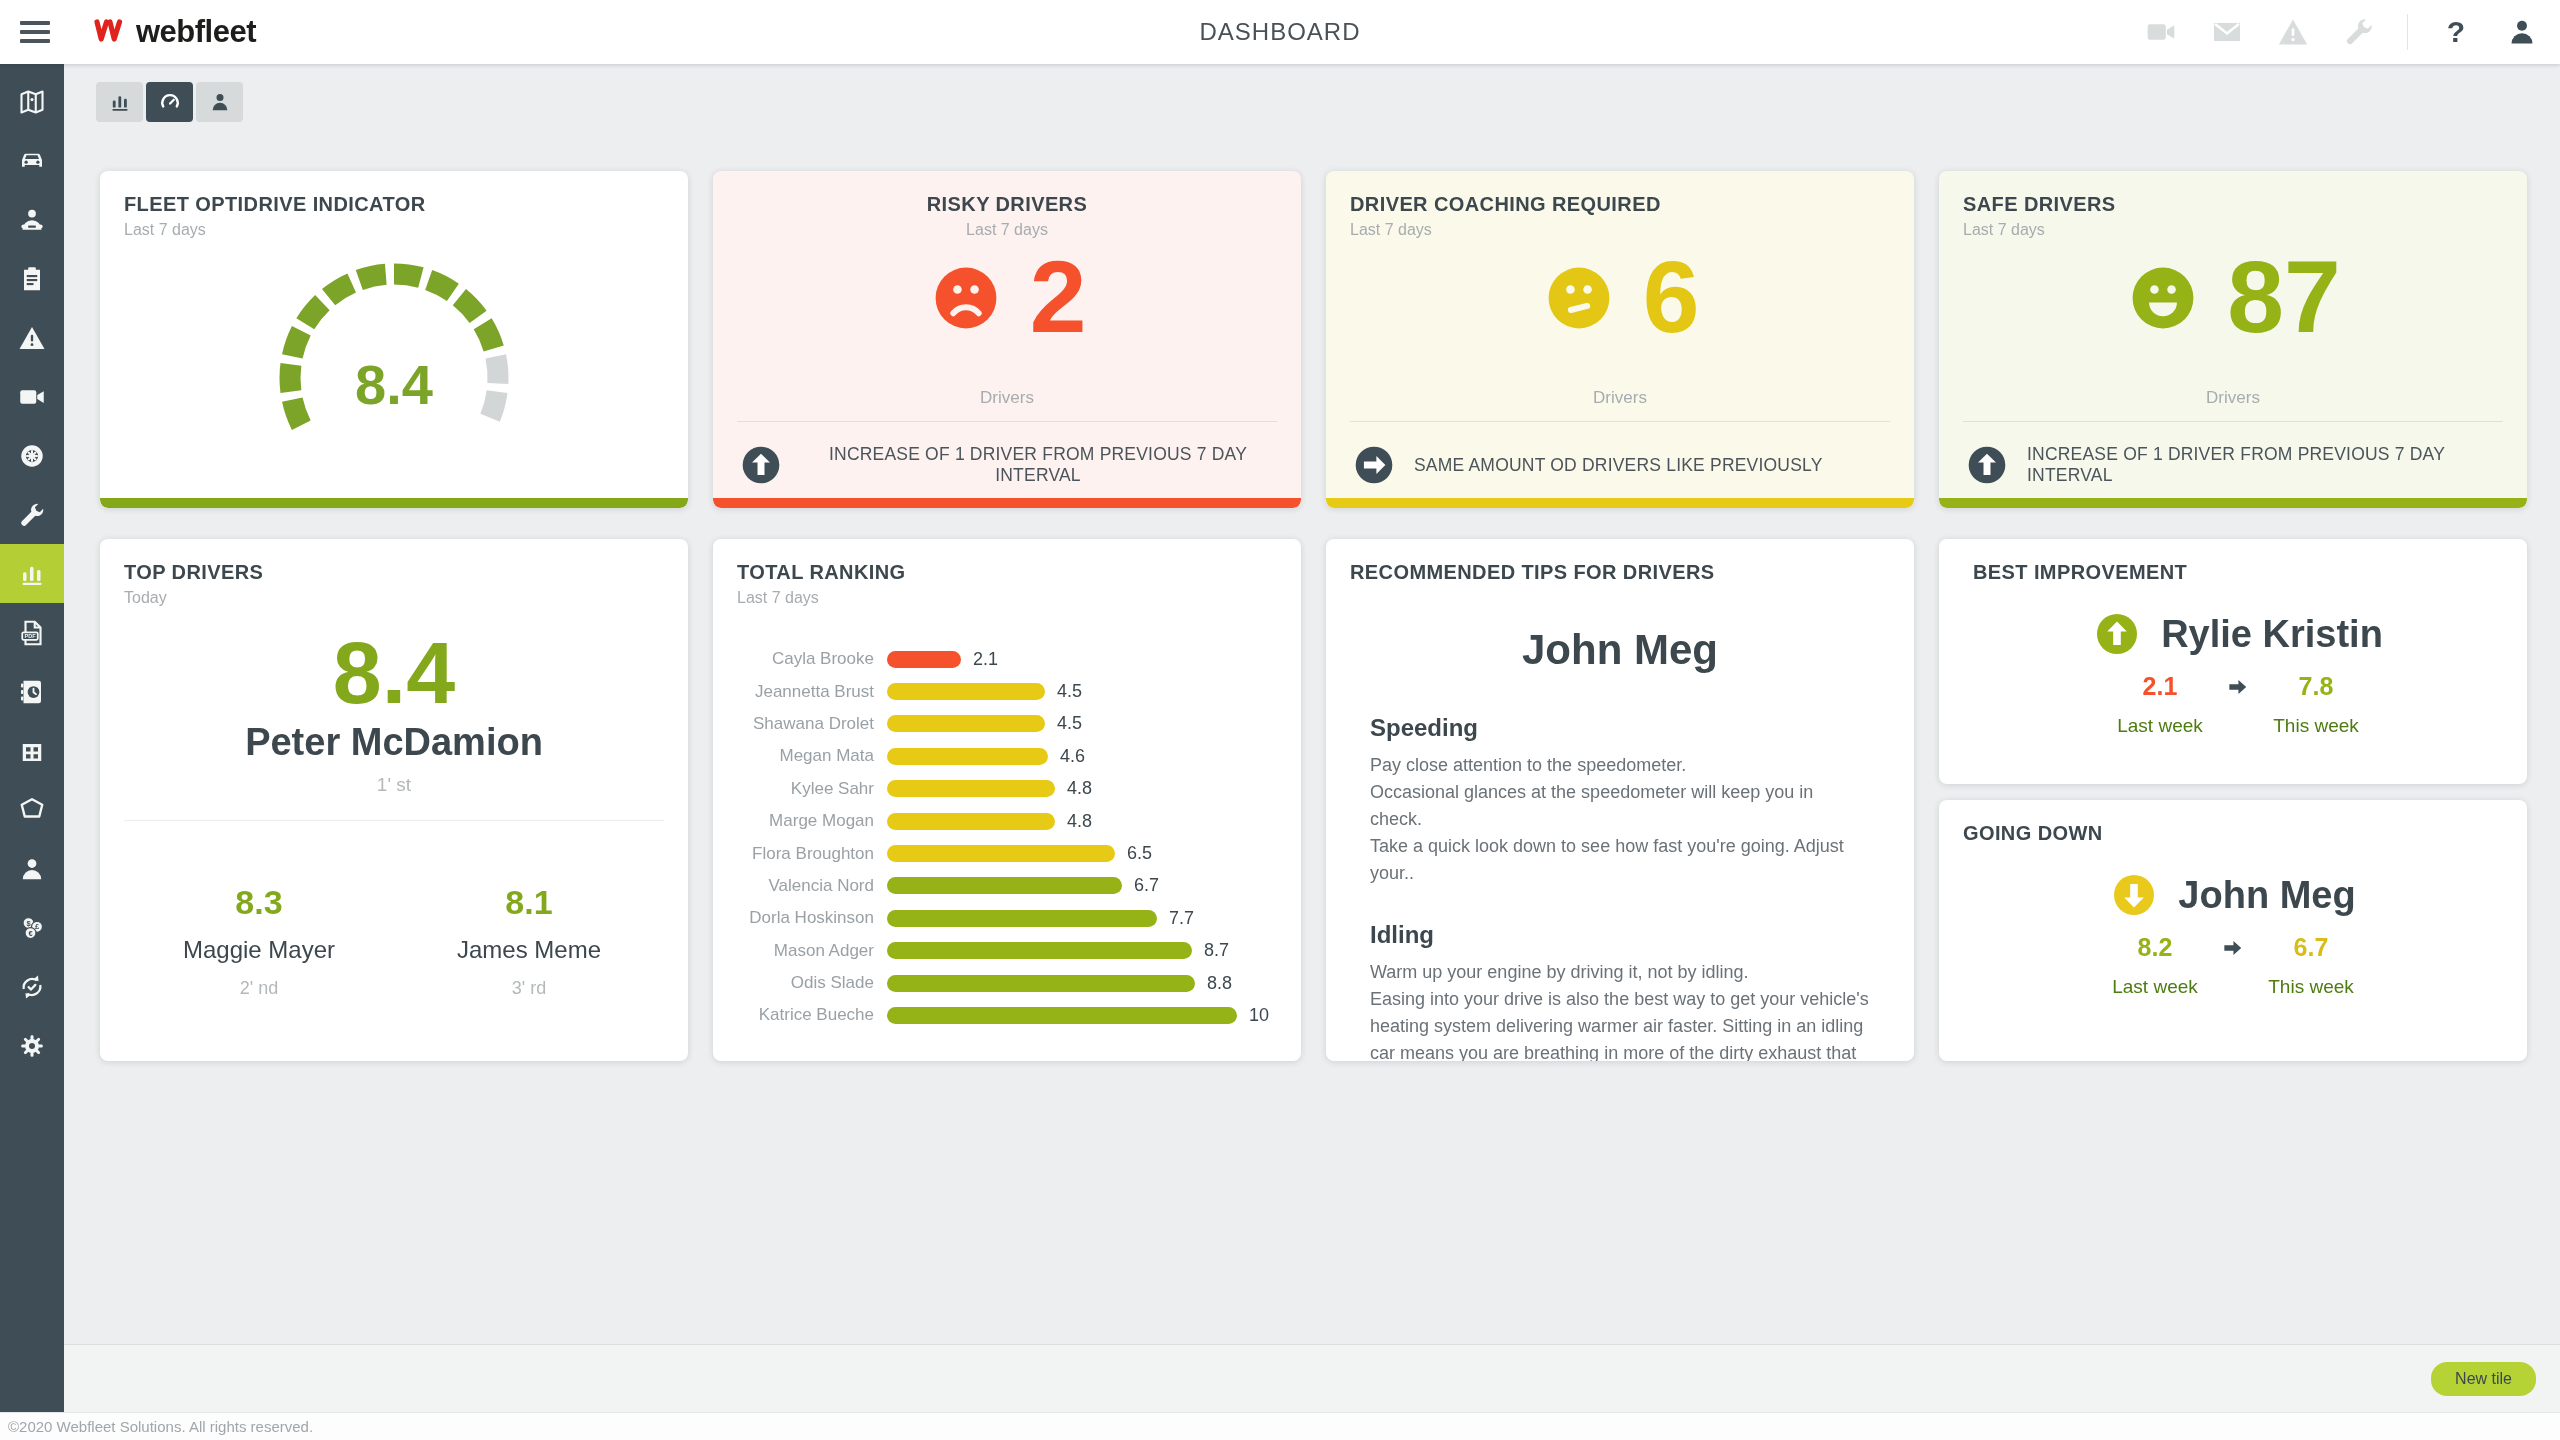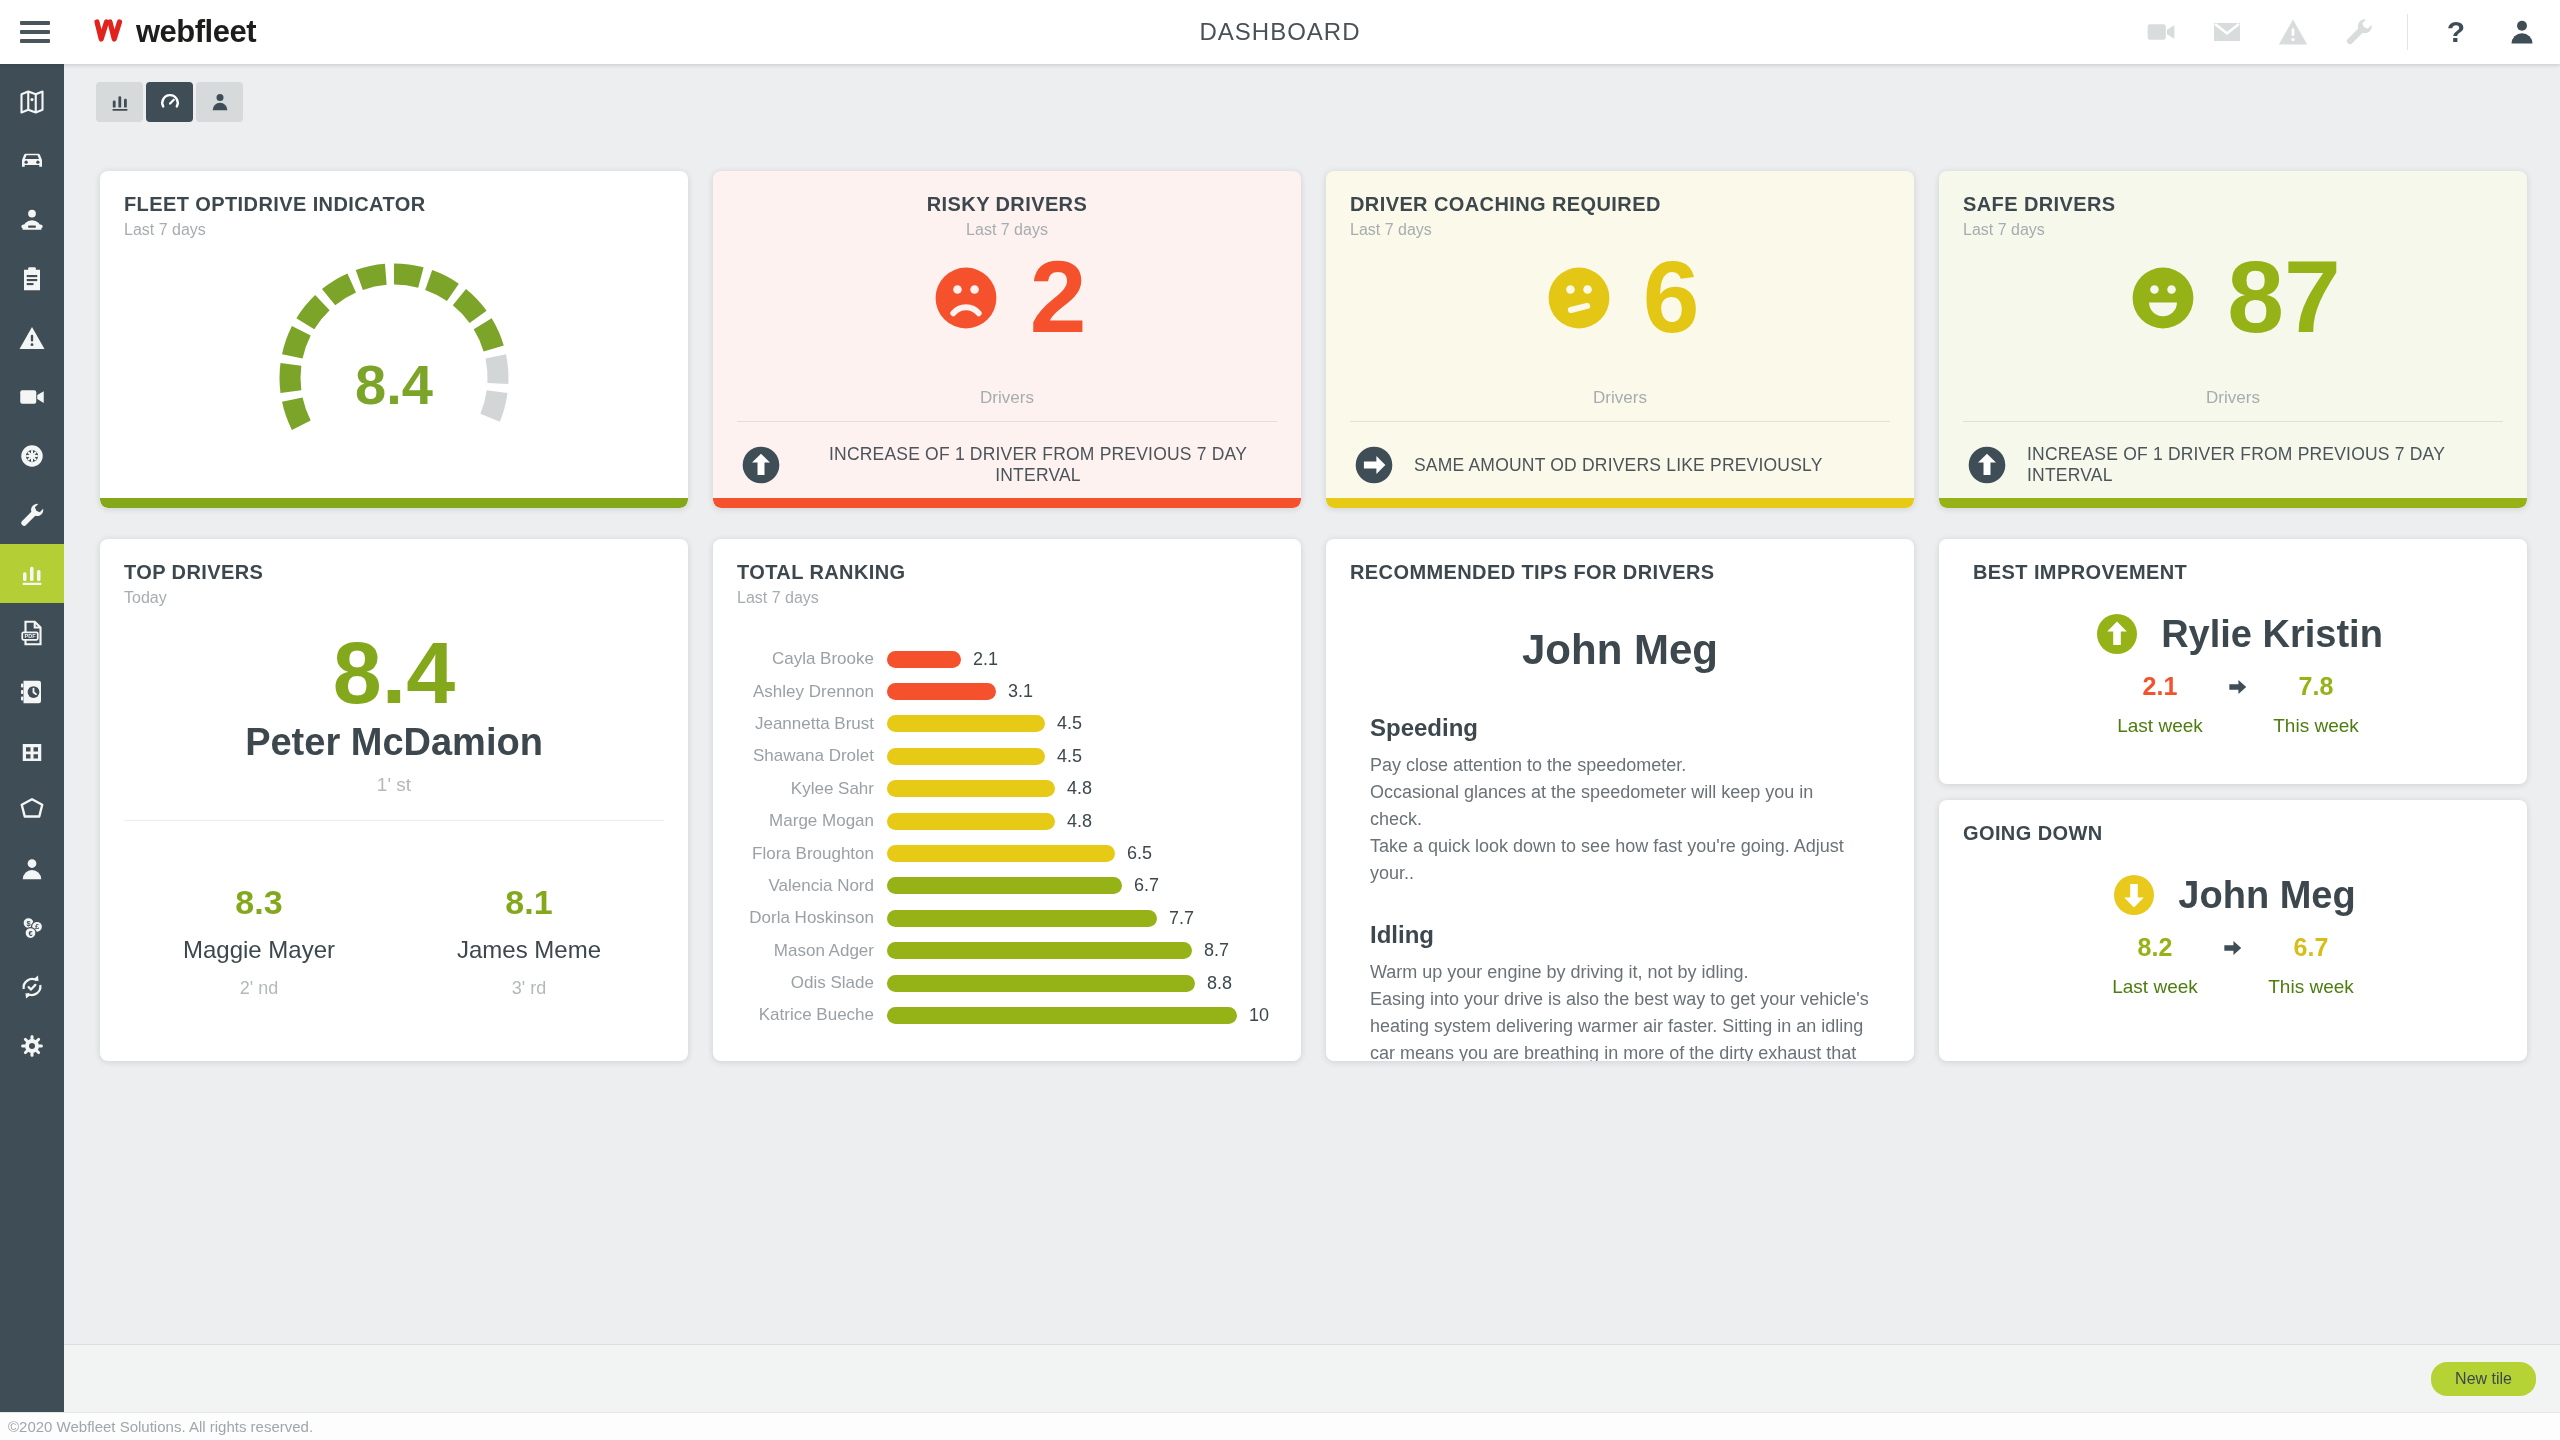--- a/index.html
+++ b/index.html
@@ -506,33 +506,33 @@
     <article class="tile">
       <h3>TOTAL RANKING</h3>
       <p class="sub">Last 7 days</p>
       <div class="rank-rows" id="ranking-rows">
           <div class="rank-row">
             <span class="rank-label">Cayla Brooke</span>
             <span class="rank-bar" style="width:74px;background:#f4512c"></span>
             <span class="rank-val">2.1</span>
           </div>
           <div class="rank-row">
-            <span class="rank-label">Ashley Drennon</span>
-            <span class="rank-bar" style="width:109px;background:#f4512c"></span>
-            <span class="rank-val">3.1</span>
-          </div>
-          <div class="rank-row">
             <span class="rank-label">Jeannetta Brust</span>
             <span class="rank-bar" style="width:158px;background:#e7ca15"></span>
             <span class="rank-val">4.5</span>
           </div>
           <div class="rank-row">
             <span class="rank-label">Shawana Drolet</span>
             <span class="rank-bar" style="width:158px;background:#e7ca15"></span>
             <span class="rank-val">4.5</span>
+          </div>
+          <div class="rank-row">
+            <span class="rank-label">Megan Mata</span>
+            <span class="rank-bar" style="width:161px;background:#e7ca15"></span>
+            <span class="rank-val">4.6</span>
           </div>
           <div class="rank-row">
             <span class="rank-label">Kylee Sahr</span>
             <span class="rank-bar" style="width:168px;background:#e7ca15"></span>
             <span class="rank-val">4.8</span>
           </div>
           <div class="rank-row">
             <span class="rank-label">Marge Mogan</span>
             <span class="rank-bar" style="width:168px;background:#e7ca15"></span>
             <span class="rank-val">4.8</span>

